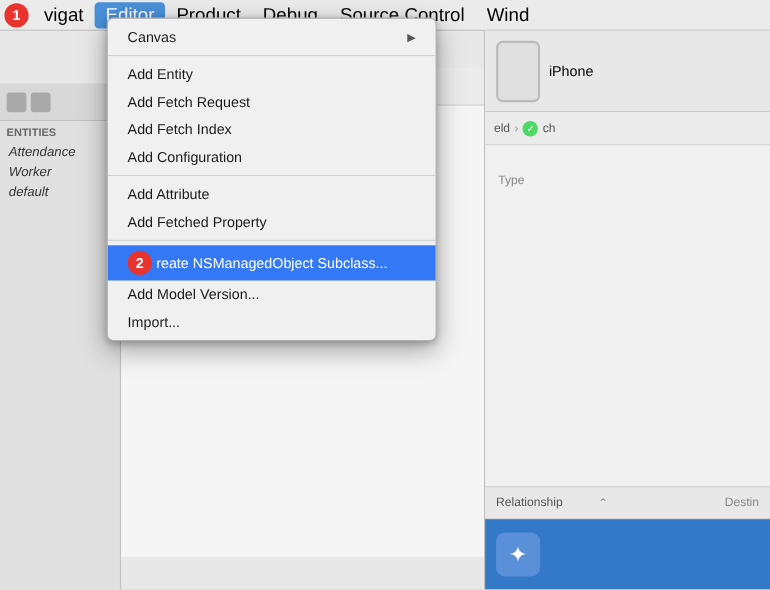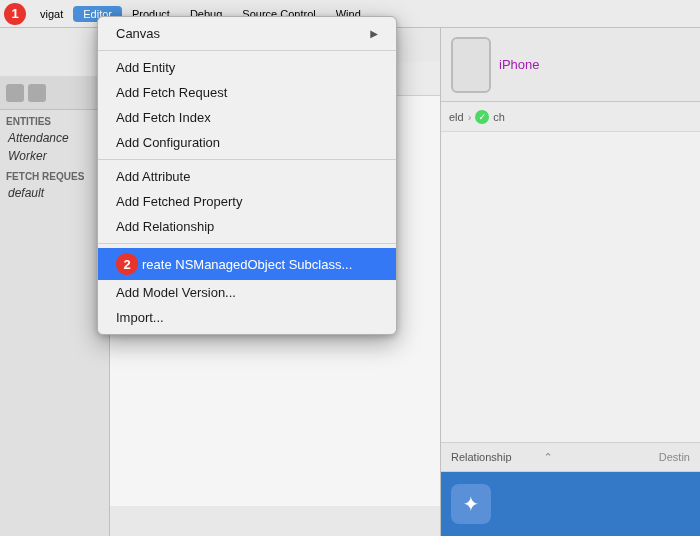--- a/index.html
+++ b/index.html
@@ -30,21 +30,21 @@
       height: 28px;
       background: #ebebeb;
       border-bottom: 1px solid #c0c0c0;
       display: flex;
       align-items: center;
       padding: 0 4px;
     }
 
     .menu-bar-item {
       padding: 2px 10px;
-      font-size: 11px;
+      font-size: 17px;
       color: #000;
       cursor: pointer;
       border-radius: 4px;
     }
 
     .menu-bar-item.active {
       background: #4a90d9;
       color: #fff;
     }
 
@@ -254,39 +254,39 @@
 </div>
 
 <div class="left-panel">
   <div class="left-panel-toolbar">
     <div class="toolbar-icon"></div>
     <div class="toolbar-icon"></div>
   </div>
   <div class="left-panel-section">ENTITIES</div>
   <div class="left-panel-item">Attendance</div>
   <div class="left-panel-item">Worker</div>
-  <div class="left-panel-section">FETCH REQUES</div>
   <div class="left-panel-item">default</div>
 </div>
 
 <div class="right-panel">
 
   <div style="position:absolute;top:0;left:0;width:100%;height:74px;background:#e8e8e8;border-bottom:1px solid #c8c8c8;display:flex;align-items:center;padding:8px 10px;gap:8px;">
     <div style="width:40px;height:56px;background:#e0e0e0;border-radius:6px;border:2px solid #bbb;flex-shrink:0;"></div>
-    <div style="font-size:13px;color:#a21caf;font-weight:500;">iPhone</div>
+    <div style="font-size:13px;color:#000000;font-weight:500;">iPhone</div>
   </div>
 
   <div style="position:absolute;top:74px;left:0;width:100%;height:30px;background:#ebebeb;border-bottom:1px solid #d8d8d8;display:flex;align-items:center;padding:0 8px;font-size:11px;color:#555;gap:4px;">
     <span>eld</span>
     <span class="breadcrumb-arrow">›</span>
     <div class="checkmark-icon">✓</div>
     <span>ch</span>
   </div>
 
   <div style="position:absolute;top:120px;left:0;width:100%;padding:10px 12px;">
+    <div style="font-size:11px;color:#888;margin-bottom:4px;">Type</div>
   </div>
 
   <div style="position:absolute;bottom:64px;left:0;width:100%;height:30px;background:#e8e8e8;border-top:1px solid #d0d0d0;border-bottom:1px solid #d0d0d0;display:flex;align-items:center;padding:4px 10px;font-size:11px;color:#555;justify-content:space-between;gap:32px;">
     <span>Relationship</span>
     <span style="color:#888;">⌃</span>
     <span style="margin-left:auto;color:#888;">Destin</span>
   </div>
 
   <div style="position:absolute;bottom:0;left:0;width:100%;height:64px;background:#3478c8;display:flex;align-items:center;padding:0 10px;gap:8px;">
     <div style="width:40px;height:40px;background:#5a90d8;border-radius:8px;display:flex;align-items:center;justify-content:center;font-size:20px;color:#fff;">✦</div>
@@ -328,23 +328,20 @@
     </div>
 
     <div class="menu-separator"></div>
 
     <div class="menu-item">
       <span>Add Attribute</span>
     </div>
     <div class="menu-item">
       <span>Add Fetched Property</span>
     </div>
-    <div class="menu-item">
-      <span>Add Relationship</span>
-    </div>
 
     <div class="menu-separator"></div>
 
     <div class="menu-item highlighted">
       <div class="menu-item-content">
         <span class="badge-2">2</span>
         <span>reate NSManagedObject Subclass...</span>
       </div>
     </div>
 

